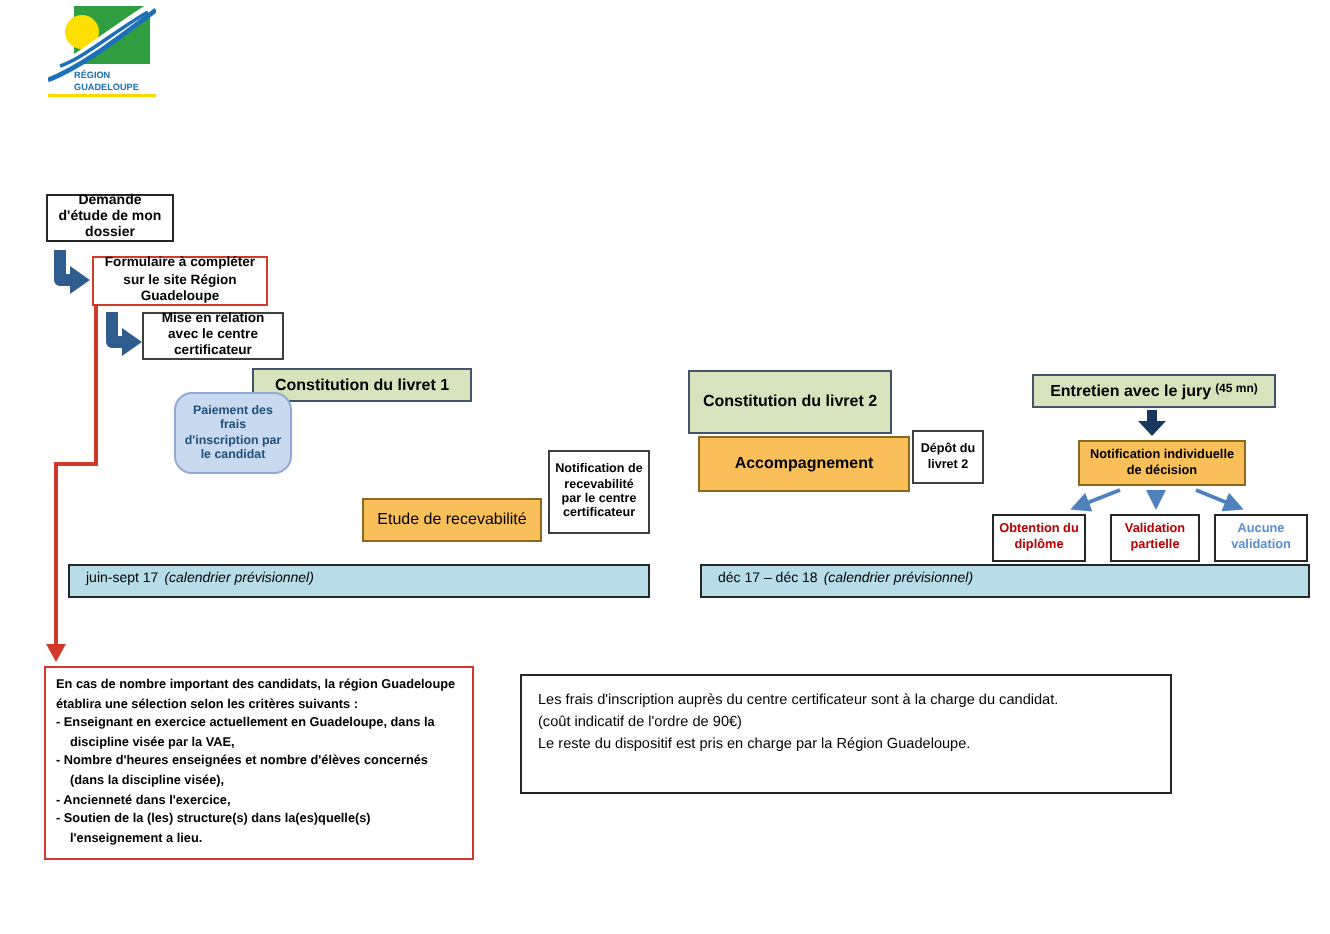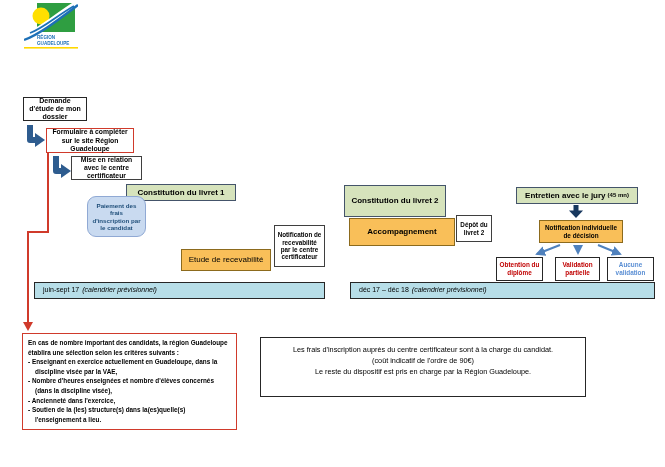--- a/index.html
+++ b/index.html
@@ -120,19 +120,19 @@
   </div>
 
   <div class="abs criteria" style="left:22px;top:333px;width:215px;height:97px;">
     <div>En cas de nombre important des candidats, la région Guadeloupe établira une sélection selon les critères suivants :</div>
     <div class="item">- Enseignant en exercice actuellement en Guadeloupe, dans la discipline visée par la VAE,</div>
     <div class="item">- Nombre d'heures enseignées et nombre d'élèves concernés (dans la discipline visée),</div>
     <div class="item">- Ancienneté dans l'exercice,</div>
     <div class="item">- Soutien de la (les) structure(s) dans la(es)quelle(s) l'enseignement a lieu.</div>
   </div>
 
-  <div class="abs fees" style="left:260px;top:337px;width:326px;height:60px;text-align:center;">
+  <div class="abs fees" style="left:260px;top:337px;width:326px;height:60px;">
     <div>Les frais d'inscription auprès du centre certificateur sont à la charge du candidat.</div>
     <div>(coût indicatif de l'ordre de 90€)</div>
     <div>Le reste du dispositif est pris en charge par la Région Guadeloupe.</div>
   </div>
 
 </div>
 
 </body></html>

